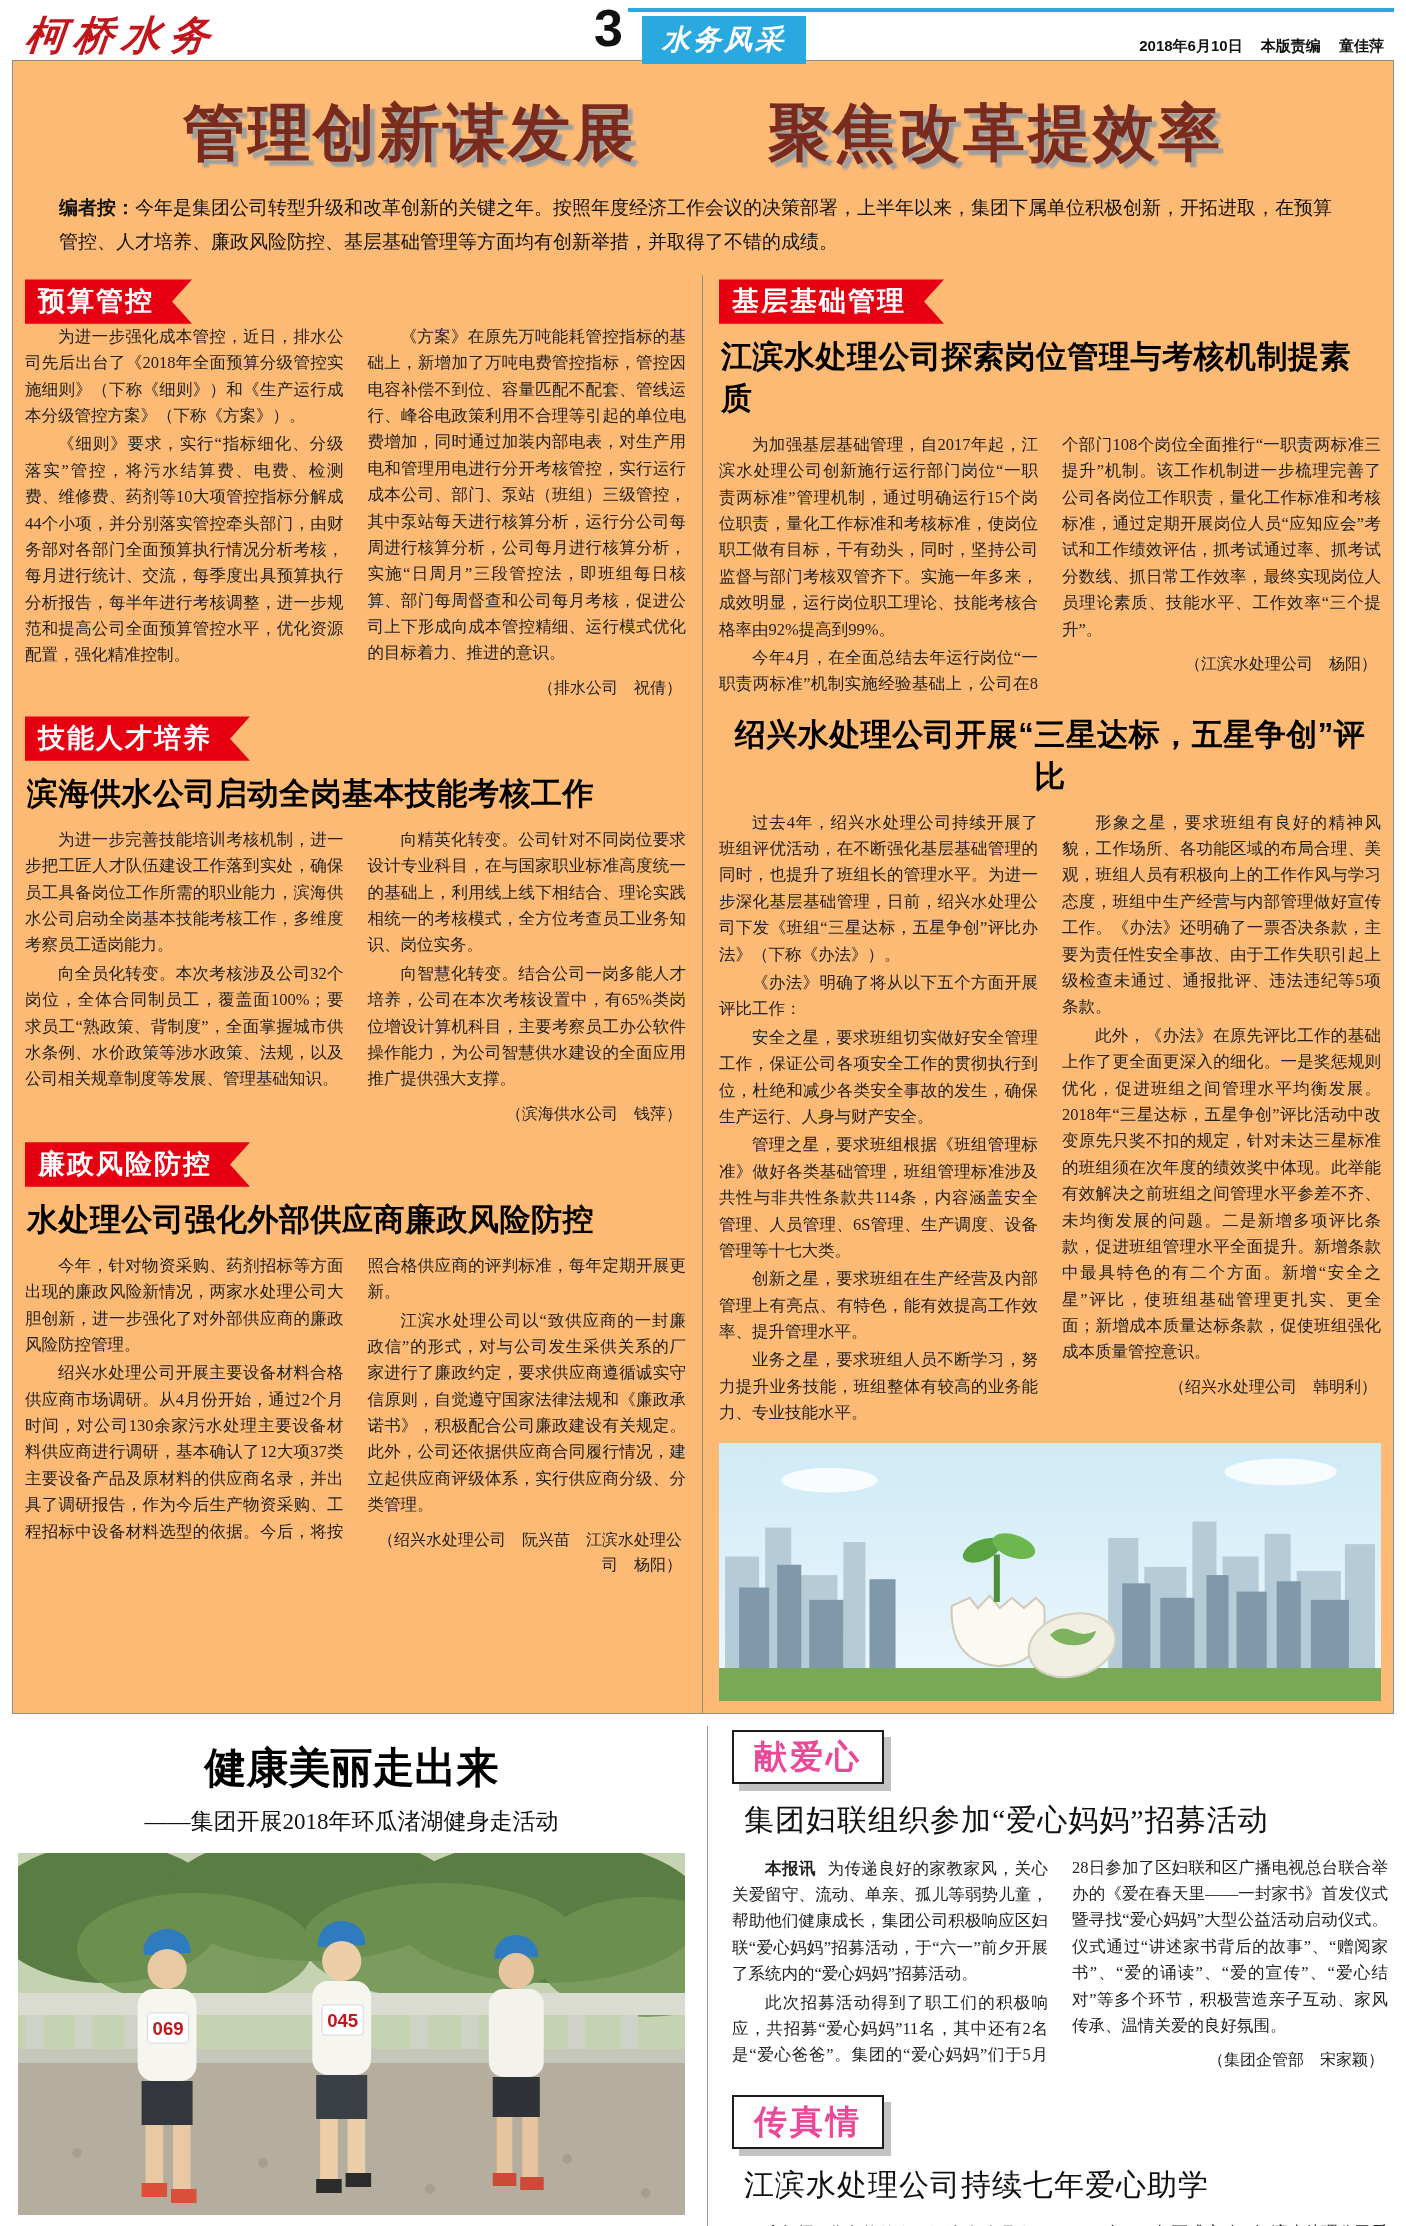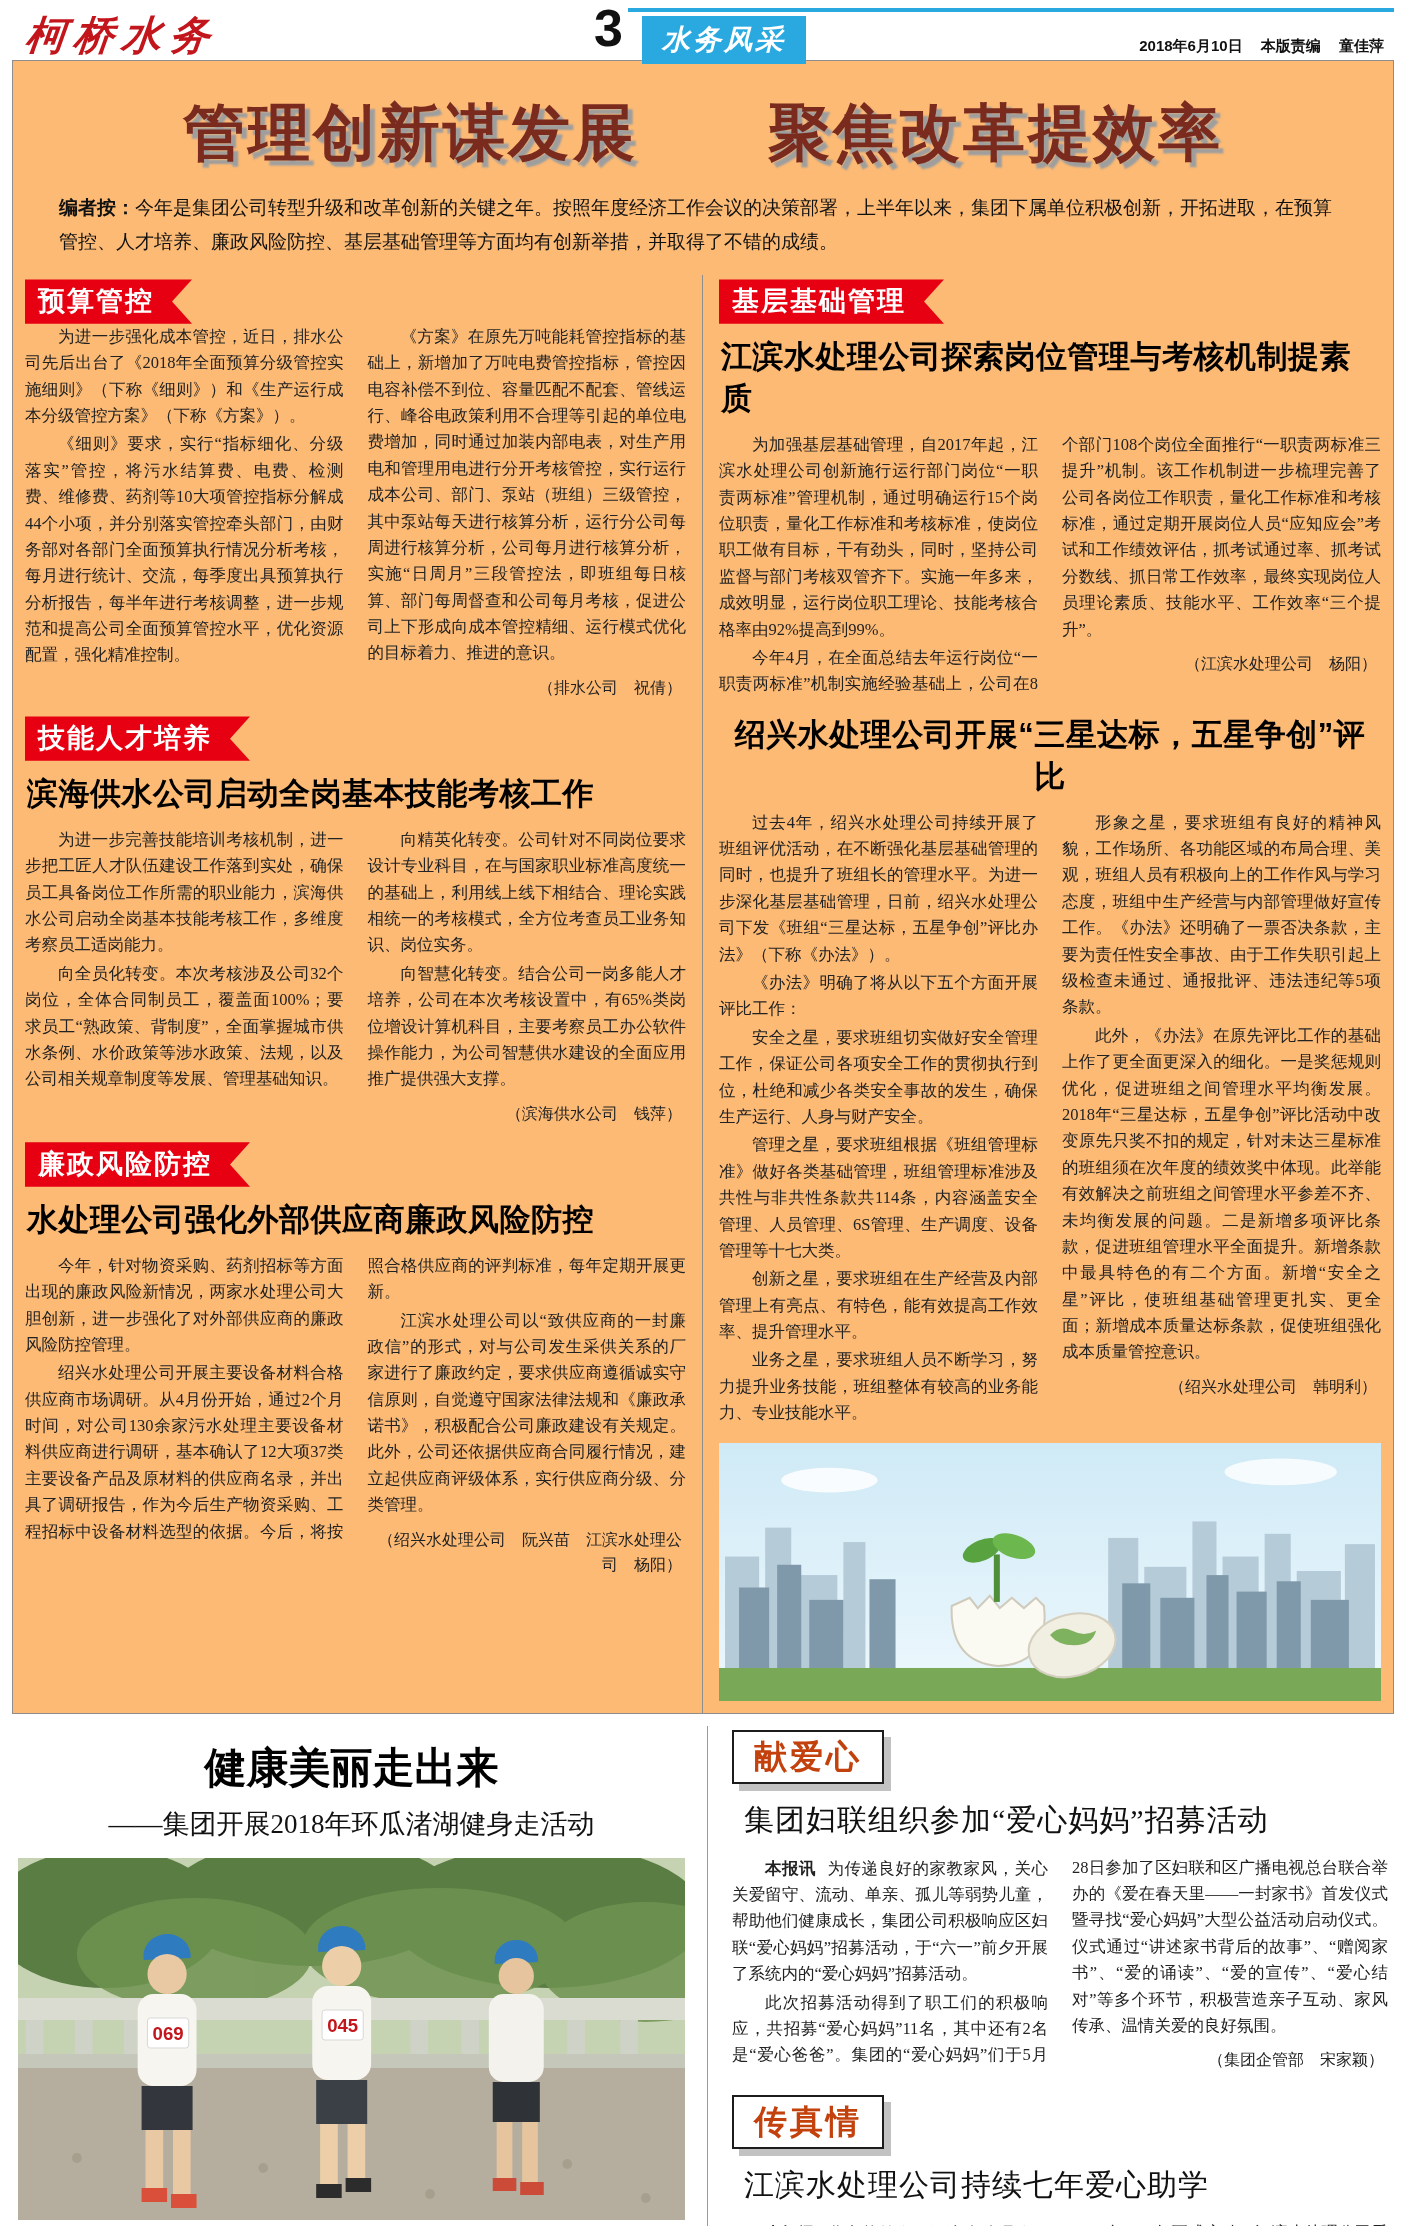--- a/index.html
+++ b/index.html
@@ -42,26 +42,26 @@
   .lead-in { font-weight:800; margin-right:0.7em; font-family:"Liberation Sans", sans-serif; }
 
   .illustration { display:block; width:100%; height:258px; margin-top:12px; }
 
   
   .bottom-grid { display:grid; grid-template-columns:696px 1fr; margin:12px 12px 0; min-height:676px; }
   .bg-left  { padding:4px 22px 0 6px; border-right:1px solid #9a9a9a; }
   .bg-right { padding:4px 6px 0 24px; }
 
   .walk-title { text-align:center; font-size:42px; font-weight:900; margin:10px 0 10px; color:#000; }
-  .walk-subtitle { text-align:center; font-size:27px; font-weight:400; font-family:"Liberation Serif", serif;
+  .walk-subtitle { text-align:center; font-size:23px; font-weight:400; font-family:"Liberation Serif", serif;
                    margin:0 0 16px; color:#111; }
   .photo { display:block; width:100%; height:362px; margin-bottom:12px; }
 
   .label-box { display:inline-block; border:2px solid #1c1c1c; background:#fff; box-shadow:7px 7px 0 #c2c2c2;
-               padding:6px 20px; font-size:33px; font-weight:900; color:#c2410c; letter-spacing:3px; line-height:1.15; }
+               padding:6px 20px; font-size:33px; font-weight:900; color:#ec4899; letter-spacing:3px; line-height:1.15; }
   .serif-title { font-size:30px; font-weight:400; font-family:"Liberation Serif", serif; margin:16px 12px 14px;
                  color:#111; letter-spacing:1px; }
   .sub-section { margin-bottom:22px; }
 </style>
 </head>
 <body>
 
 <header class="masthead">
   <div class="mast-logo">柯桥水务</div>
   <div class="mast-rule"></div>

